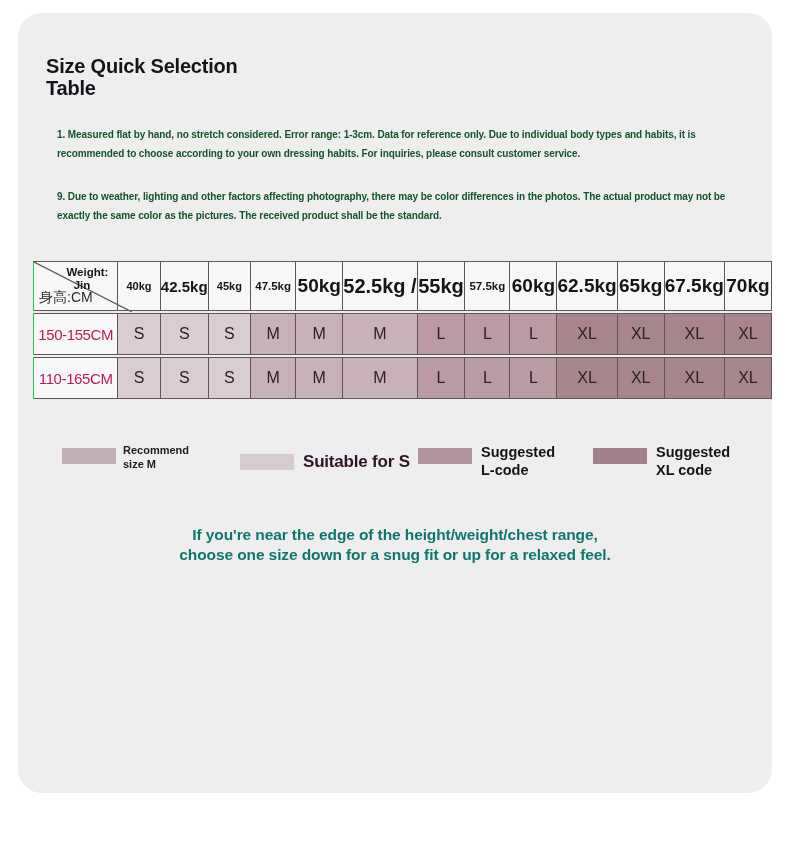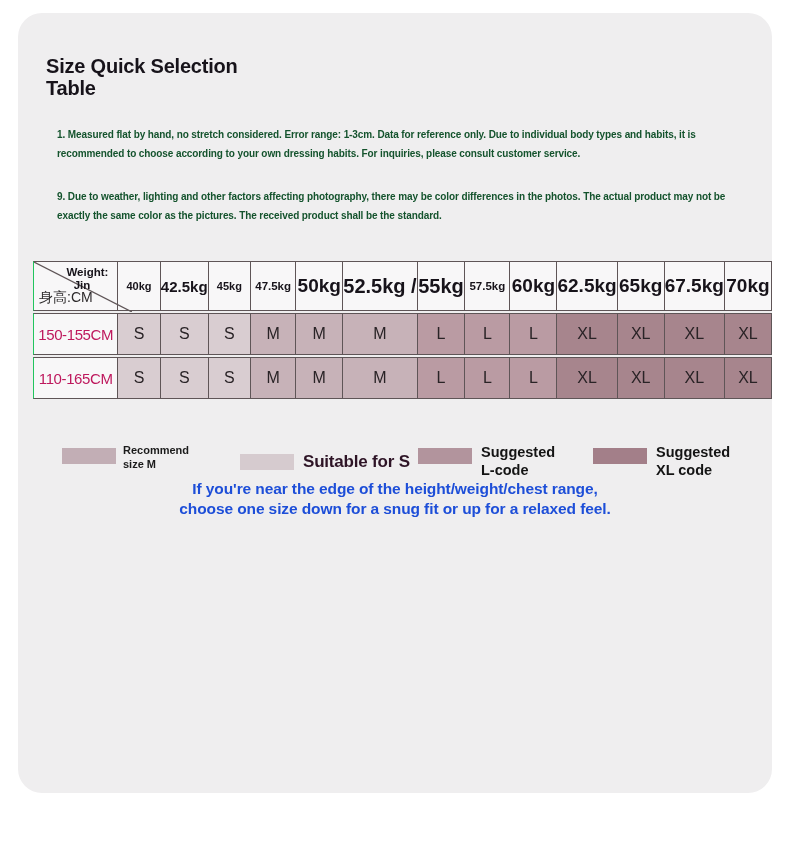--- a/index.html
+++ b/index.html
@@ -46,22 +46,22 @@
   .legend-item { display:flex; }
   .legend-item.single { align-items:center; }
   .legend-item.multi { align-items:flex-start; }
   .legend-item.multi .swatch { margin-top:4px; }
   .swatch { width:54px; height:16px; flex:none; }
   .lg-text-large { font-size:17px; font-weight:bold; color:#2e1426; margin-left:9px; letter-spacing:-0.2px; }
   .lg-text-small { font-size:11px; line-height:13.5px; font-weight:bold; color:#1b1b1b; margin-left:7px; }
   .lg-text-med  { font-size:14.5px; line-height:17.5px; font-weight:bold; color:#141414; margin-left:9px; }
 
   .footer {
-    text-align:center; font-size:15.5px; font-weight:bold;
-    line-height:19.5px; color:#1d4ed8; letter-spacing:-0.1px;
+    margin-top:46px; text-align:center; font-size:15.5px; font-weight:bold;
+    line-height:19.5px; color:#0f766e; letter-spacing:-0.1px;
   }
 </style>
 </head>
 <body>
 
 <div class="card">
 
   <div class="titlebar">
     <div class="title">Size Quick Selection Table</div>
   </div>

